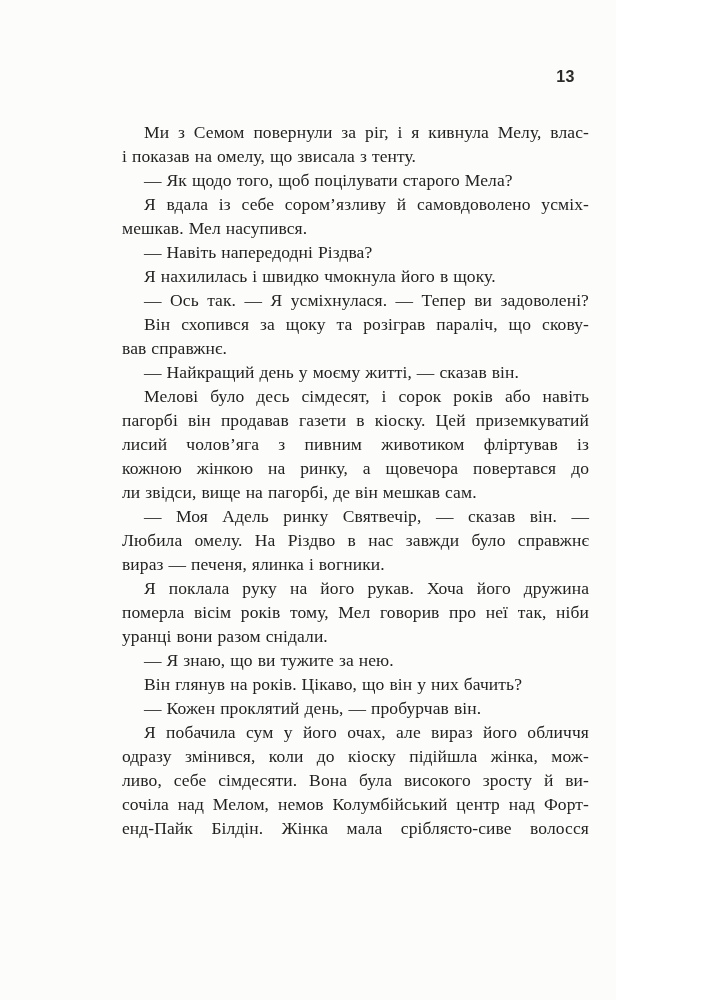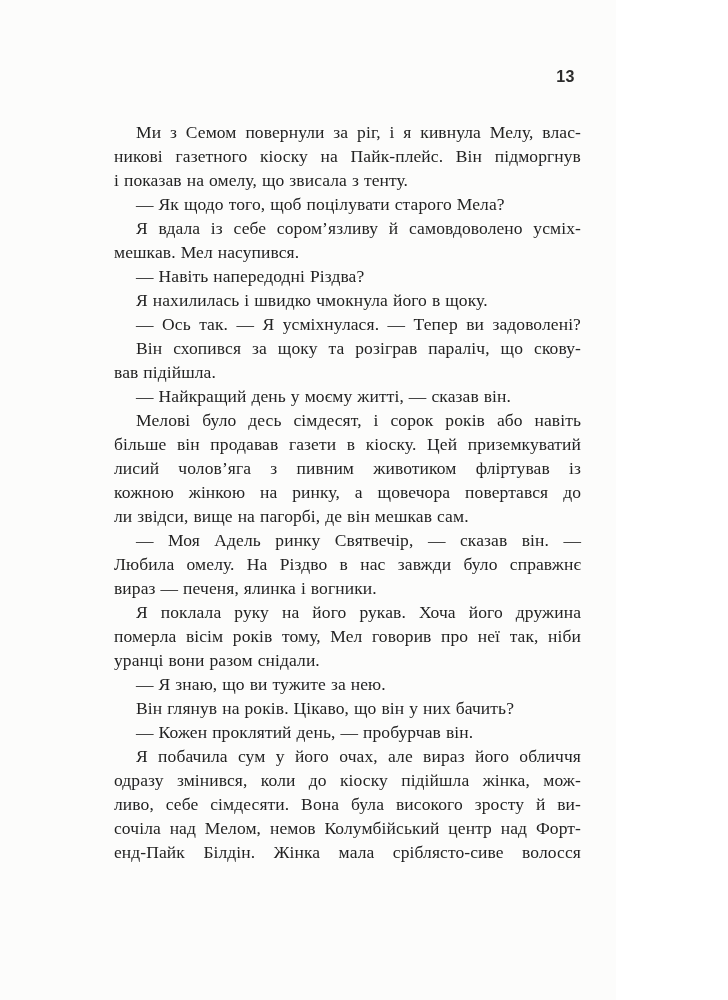--- a/index.html
+++ b/index.html
@@ -22,21 +22,21 @@
     width: 459px;
     text-align: right;
     font-family: "Liberation Sans", sans-serif;
     font-size: 16px;
     font-weight: 600;
     letter-spacing: 0.5px;
     color: var(--folio);
   }
   .text-column {
     position: absolute;
-    left: 114px;
+    left: 122px;
     top: 120px;
     width: 467px;
     font-family: "Liberation Serif", serif;
     font-size: 17.5px;
     line-height: 24px;
     letter-spacing: 0.1px;
     word-spacing: 0.5px;
     color: var(--text);
   }
   .paragraph { margin: 0; }
@@ -50,49 +50,48 @@
   .line.indent { text-indent: 22px; }
 </style>
 </head>
 <body>
 
 <div class="page">
   <div class="folio">13</div>
   <div class="text-column">
       <div class="paragraph">
         <div class="line indent">Ми з Семом повернули за ріг, і я кивнула Мелу, влас-</div>
-        <div class="line">никові газетного кіоску на Пайк-плейс. Він підморгнув</div>
         <div class="line ragged">і показав на омелу, що звисала з тенту.</div>
       </div>
       <div class="paragraph">
         <div class="line indent ragged">— Як щодо того, щоб поцілувати старого Мела?</div>
       </div>
       <div class="paragraph">
         <div class="line indent">Я вдала із себе сором’язливу й самовдоволено усміх-</div>
         <div class="line ragged">мешкав. Мел насупився.</div>
       </div>
       <div class="paragraph">
         <div class="line indent ragged">— Навіть напередодні Різдва?</div>
       </div>
       <div class="paragraph">
         <div class="line indent ragged">Я нахилилась і швидко чмокнула його в щоку.</div>
       </div>
       <div class="paragraph">
         <div class="line indent">— Ось так. — Я усміхнулася. — Тепер ви задоволені?</div>
       </div>
       <div class="paragraph">
         <div class="line indent">Він схопився за щоку та розіграв параліч, що скову-</div>
-        <div class="line ragged">вав підійшла.</div>
+        <div class="line ragged">вав справжнє.</div>
       </div>
       <div class="paragraph">
         <div class="line indent ragged">— Найкращий день у моєму житті, — сказав він.</div>
       </div>
       <div class="paragraph">
         <div class="line indent">Мелові було десь сімдесят, і сорок років або навіть</div>
-        <div class="line">більше він продавав газети в кіоску. Цей приземкуватий</div>
+        <div class="line">пагорбі він продавав газети в кіоску. Цей приземкуватий</div>
         <div class="line">лисий чолов’яга з пивним животиком фліртував із</div>
         <div class="line">кожною жінкою на ринку, а щовечора повертався до</div>
         <div class="line ragged">ли звідси, вище на пагорбі, де він мешкав сам.</div>
       </div>
       <div class="paragraph">
         <div class="line indent">— Моя Адель ринку Святвечір, — сказав він. —</div>
         <div class="line">Любила омелу. На Різдво в нас завжди було справжнє</div>
         <div class="line ragged">вираз — печеня, ялинка і вогники.</div>
       </div>
       <div class="paragraph">

